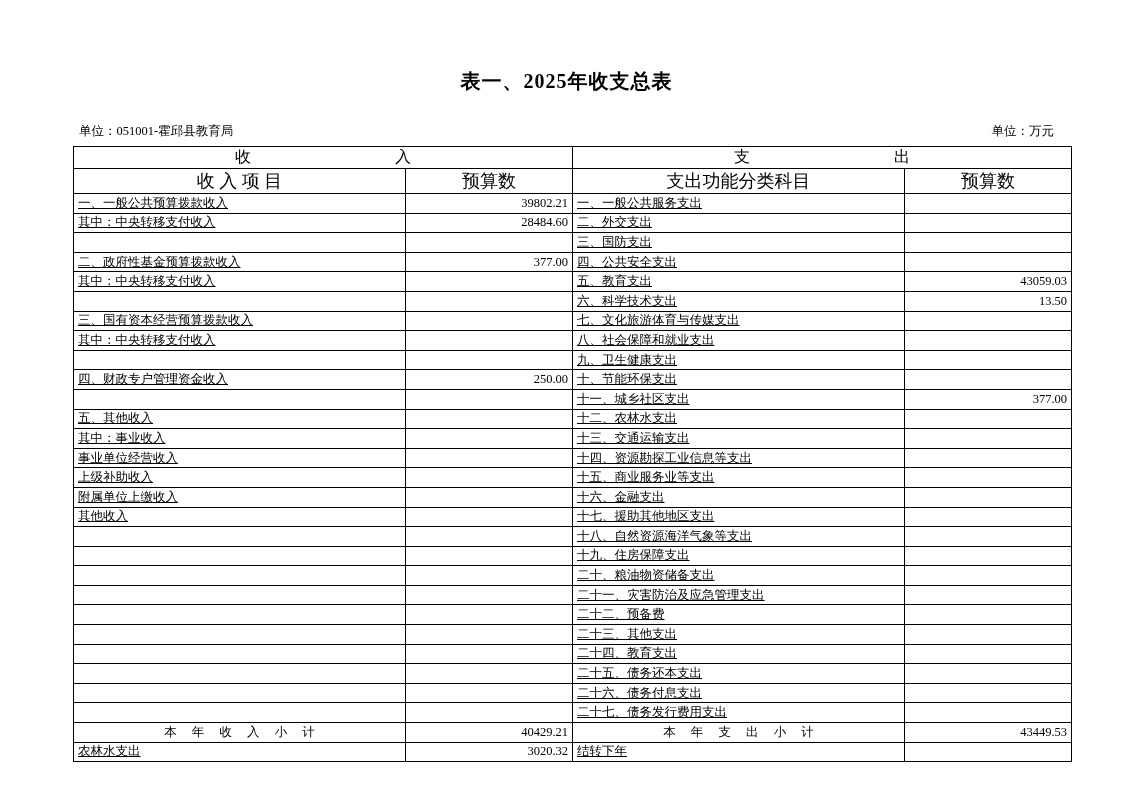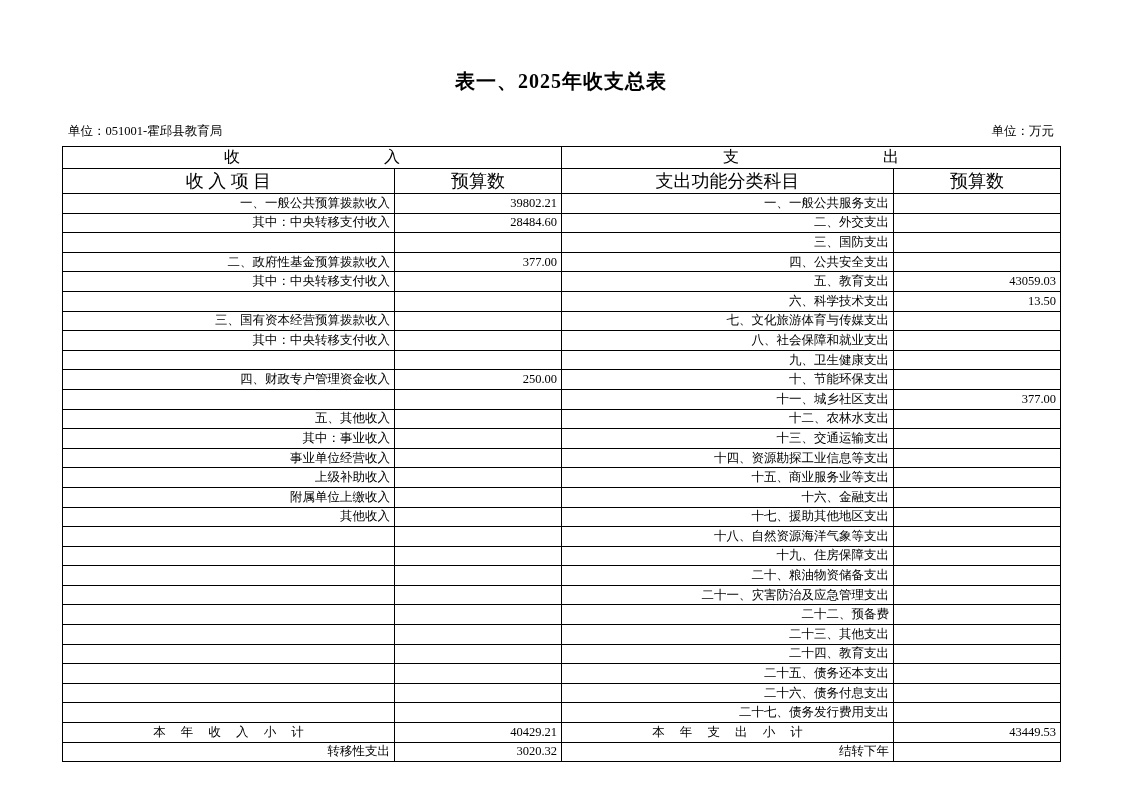--- a/index.html
+++ b/index.html
@@ -13,20 +13,21 @@
     font-family: "Liberation Serif", "DejaVu Serif", serif;
     color: #000000;
     position: relative;
     overflow: hidden;
   }
   .page {
     width: 1122px;
     height: 793px;
     position: relative;
     box-sizing: border-box;
+    padding-left: 11px;
   }
   .doc-title {
     text-align: center;
     font-size: 20px;
     font-weight: bold;
     letter-spacing: 1px;
     padding-top: 68px;
   }
   .meta-row {
     display: flex;
@@ -62,21 +63,22 @@
     font-size: 16px;
     letter-spacing: 16px;
     text-indent: 16px;
     height: 21px;
   }
   .sub-head {
     text-align: center;
     font-size: 18px;
   }
   .txt {
-    text-align: right;
+    text-align: left;
+    text-decoration: underline;
   }
   .num {
     text-align: right;
     font-family: "Liberation Serif", "DejaVu Serif", serif;
   }
   .ind0 { padding-left: 6px; }
   .ind1 { padding-left: 58px; }
   .ind2 { padding-left: 92px; margin-left: 20px; }
   .total-lbl {
     text-align: center;
@@ -277,21 +279,21 @@
             <td class="txt ind0">二十七、债务发行费用支出</td>
             <td class="num"></td>
           </tr>
           <tr>
             <td class="total-lbl">本 年 收 入 小 计</td>
             <td class="num">40429.21</td>
             <td class="total-lbl">本 年 支 出 小 计</td>
             <td class="num">43449.53</td>
           </tr>
           <tr>
-            <td class="txt ind0">转移性支出</td>
+            <td class="txt ind0">农林水支出</td>
             <td class="num">3020.32</td>
             <td class="txt ind0">结转下年</td>
             <td class="num"></td>
           </tr>
         </tbody>
     </table>
   </div>
 
 </div>
 

